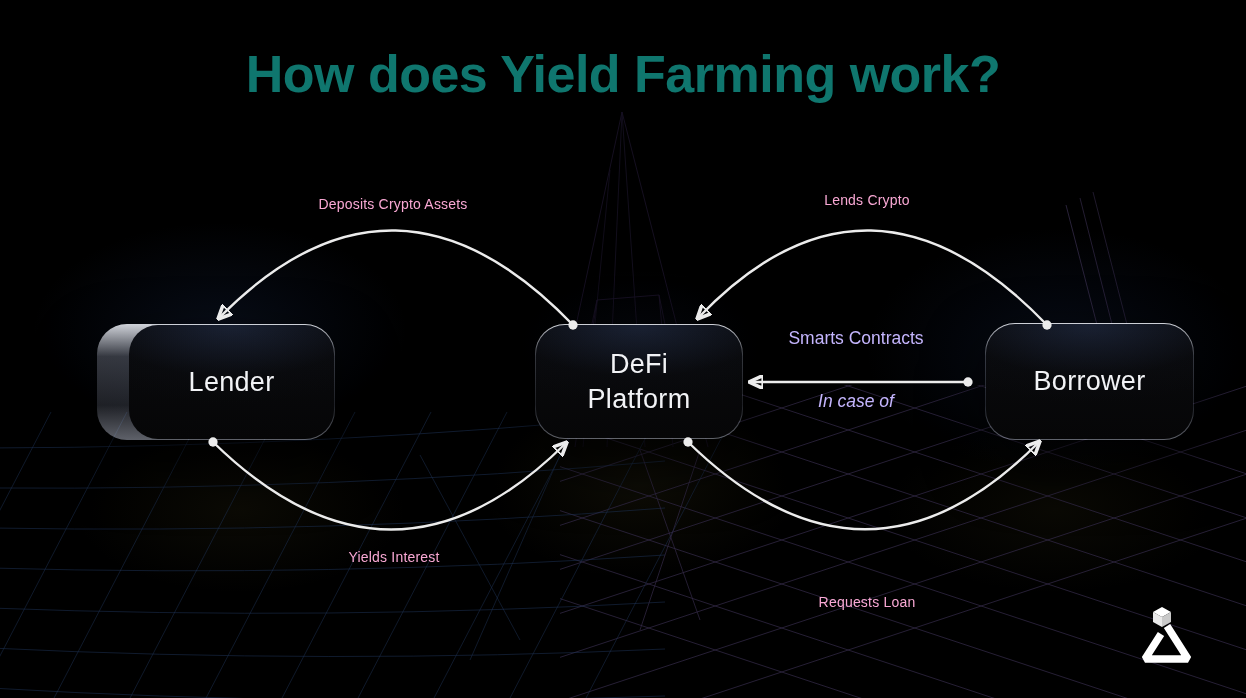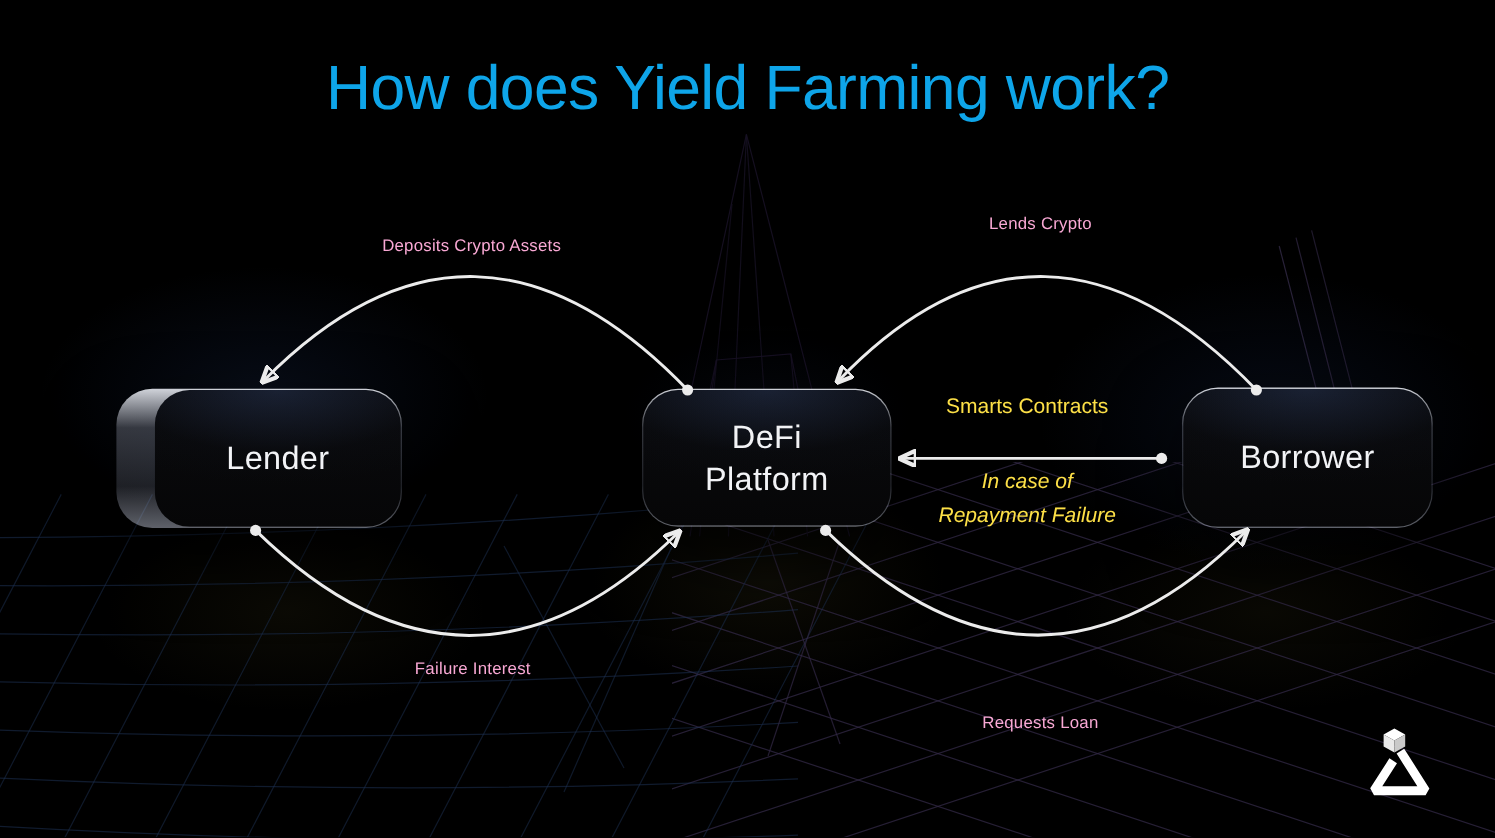--- a/index.html
+++ b/index.html
@@ -1,42 +1,42 @@
 <!DOCTYPE html>
 <html><head>
 <meta charset="utf-8">
 <style>
   html,body{margin:0;padding:0;background:#000;}
   body{width:1246px;height:698px;overflow:hidden;font-family:"Liberation Sans",sans-serif;}
   .stage{position:relative;width:1246px;height:698px;background:#000;overflow:hidden;}
   .glow{position:absolute;pointer-events:none;z-index:1;}
   #mesh{position:absolute;left:0;top:0;z-index:2;}
-  .title{position:absolute;top:44px;left:0;width:100%;text-align:center;color:#0ea5e9;
-         font-size:52px;font-weight:400;letter-spacing:-0.5px;z-index:6;}
+  .title{position:absolute;top:44px;left:0;width:100%;text-align:center;color:#0f766e;
+         font-size:52px;font-weight:700;letter-spacing:-0.5px;z-index:6;}
   .node{position:absolute;z-index:4;border-radius:30px;padding:1px;box-sizing:content-box;
         background:linear-gradient(180deg,rgba(236,239,246,0.88) 0%,rgba(128,133,148,0.40) 28%,
                    rgba(88,93,108,0.34) 70%,rgba(172,177,192,0.55) 100%);
         box-shadow:0 24px 60px rgba(0,0,0,0.65);}
   .node-inner{width:100%;height:100%;border-radius:29px;display:flex;align-items:center;
         justify-content:center;text-align:center;
         background:radial-gradient(130% 95% at 50% 0%,rgba(62,84,136,0.30) 0%,rgba(18,22,34,0.12) 48%,rgba(0,0,0,0) 72%),
                    linear-gradient(180deg,#0a0b0e 0%,#060607 100%);}
   .node-label{color:#f2f3f6;font-size:27px;letter-spacing:0.3px;line-height:35px;}
   #node-platform .node-label{max-width:140px;}
   #node-lender{left:97px;top:324px;width:205px;height:114px;padding-left:32px;}
   #node-platform{left:535px;top:324px;width:206px;height:113px;}
   #node-borrower{left:945px;top:323px;width:207px;height:115px;margin-left:40px;}
   #arrows{position:absolute;left:0;top:0;z-index:5;}
   #arrows path{stroke:#ececec;stroke-width:2.4;fill:none;}
   .edge-label{position:absolute;z-index:6;color:#f9a8d4;font-size:14px;letter-spacing:0.2px;
         transform:translateX(-50%);white-space:nowrap;}
-  .edge-label-multi{position:absolute;z-index:6;color:#fde047;font-size:17.5px;line-height:28px;
+  .edge-label-multi{position:absolute;z-index:6;color:#c4b5fd;font-size:17.5px;line-height:28px;
         transform:translateX(-50%);text-align:center;white-space:nowrap;}
   #label-deposits{left:393px;top:196px;}
-  #label-lends{left:867px;top:178px;}
+  #label-lends{left:867px;top:192px;}
   #label-yields{left:394px;top:549px;}
   #label-requests{left:867px;top:549px;margin-top:45px;}
   #label-contracts{left:856px;top:324px;}
   #label-repayment{left:856px;top:387px;font-style:italic;}
   #brand-logo{position:absolute;left:1134px;top:604px;z-index:6;}
 </style>
 </head>
 <body>
 
 <div class="stage">
@@ -137,28 +137,27 @@
     </defs>
     <path d="M 573 325 Q 395 140 220 317" marker-start="url(#dt)" marker-end="url(#ah)"></path>
     <path d="M 1047 325 Q 869 140 699 317" marker-start="url(#dt)" marker-end="url(#ah)"></path>
     <path d="M 213 442 Q 391 616 565 444" marker-start="url(#dt)" marker-end="url(#ah)"></path>
     <path d="M 688 442 Q 866 616 1038 443" marker-start="url(#dt)" marker-end="url(#ah)"></path>
     <path d="M 968 382 L 752 382" marker-start="url(#dt)" marker-end="url(#ah)"></path>
   </svg>
 
   <div class="edge-label" id="label-deposits">Deposits Crypto Assets</div>
   <div class="edge-label" id="label-lends">Lends Crypto</div>
-  <div class="edge-label" id="label-yields">Failure Interest</div>
+  <div class="edge-label" id="label-yields">Yields Interest</div>
   <div class="edge-label" id="label-requests">Requests Loan</div>
   <div class="edge-label-multi" id="label-contracts">
     <span style="display:block">Smarts Contracts</span>
   </div>
   <div class="edge-label-multi" id="label-repayment">
     <span style="display:block">In case of</span>
-    <span style="display:block">Repayment Failure</span>
   </div>
 
   <svg id="brand-logo" width="64" height="64" viewBox="0 0 64 64">
     <path d="M33 22 L54 55 L11 55 L27 30" stroke="#ffffff" stroke-width="7.5" fill="none" stroke-linejoin="bevel"></path>
     <polygon points="28,3 37,8 28,13 19,8" fill="#ffffff"></polygon>
     <polygon points="19,8 28,13 28,23 19,18" fill="#e9e9e9"></polygon>
     <polygon points="37,8 28,13 28,23 37,18" fill="#c9c9c9"></polygon>
   </svg>
 
 </div>

